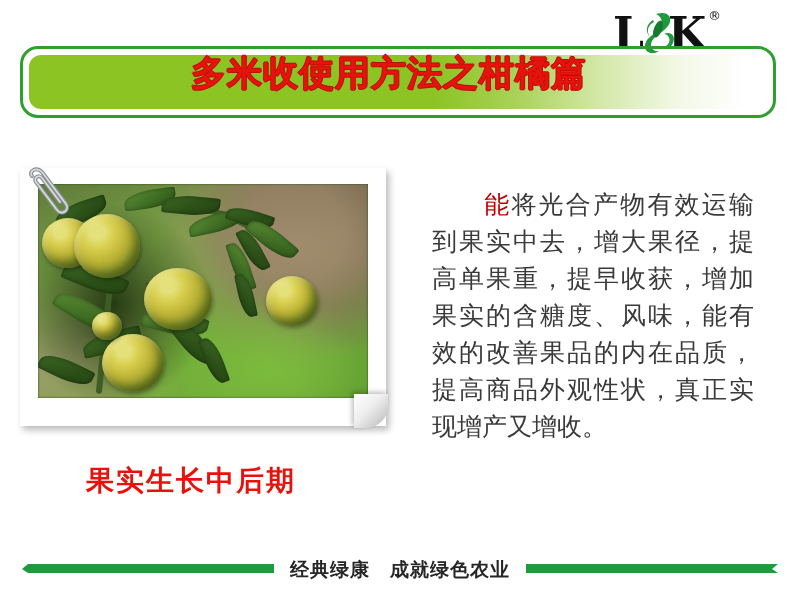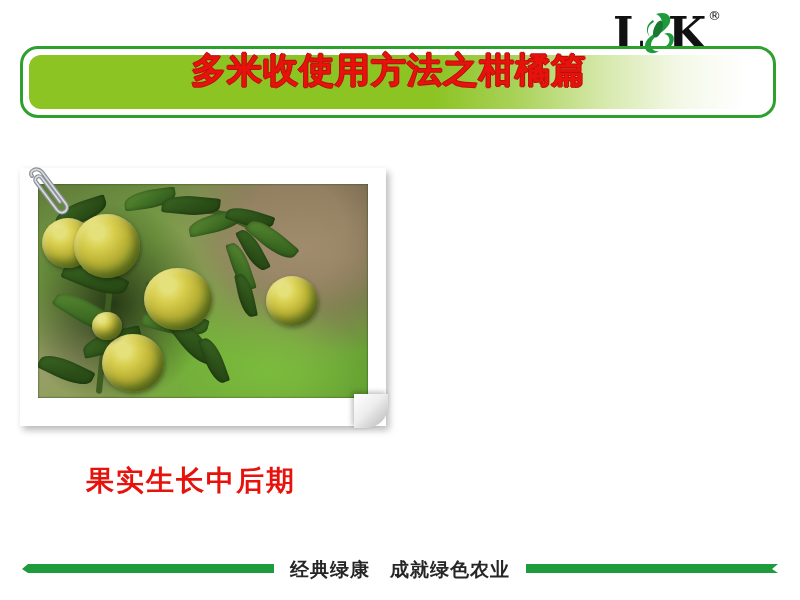--- a/index.html
+++ b/index.html
@@ -66,21 +66,21 @@
         #f3f8e6 88%,
         #ffffff 97%,
         #ffffff 100%);
   }
   .banner-title {
     position: absolute;
     left: 0;
     top: 5px;
     width: 738px;
     text-align: center;
-    font-family: Liberation Mono, monospace;
+    font-family: Liberation Sans, sans-serif;
     font-size: 35px;
     font-weight: bold;
     letter-spacing: 1px;
     color: #e8120c;
     line-height: 44px;
     white-space: nowrap;
     text-shadow:
       -1px 0 0 #b8100b, 1px 0 0 #b8100b,
       0 -1px 0 #b8100b, 0 1px 0 #b8100b;
   }
@@ -308,20 +308,23 @@
 
   <div class="paperclip">
     <svg width="56" height="60" viewBox="0 0 56 60">
       <path d="M10 12 C6 8 14 2 20 8 L44 40 C48 46 40 52 35 46 L14 18 C11 14 17 10 20 14 L38 38" fill="none" stroke="#8d9298" stroke-width="4" stroke-linecap="round" stroke-linejoin="round"></path>
       <path d="M10 12 C6 8 14 2 20 8 L44 40 C48 46 40 52 35 46 L14 18 C11 14 17 10 20 14 L38 38" fill="none" stroke="#d9dde1" stroke-width="1.6" stroke-linecap="round" stroke-linejoin="round"></path>
     </svg>
   </div>
 
   <div class="photo-caption">果实生长中后期</div>
 
+  <div class="body-text">
+    <span class="indent"></span><span class="hl">能</span><span>将光合产物有效运输到果实中去，增大果径，提高单果重，提早收获，增加果实的含糖度、风味，能有效的改善果品的内在品质，提高商品外观性状，真正实现增产又增收。</span>
+  </div>
 
   <div class="footer">
     <div class="footer-rule left"></div>
     <div class="footer-rule right"></div>
     <div class="footer-text">
       <span>经典绿康</span><span class="gap"></span><span>成就绿色农业</span>
     </div>
   </div>
 
 </div>

